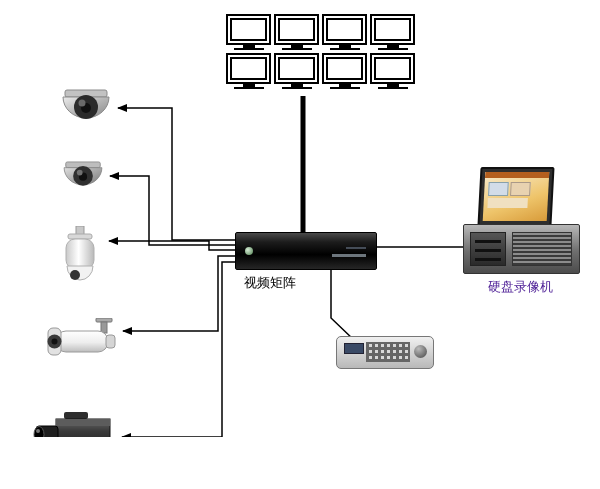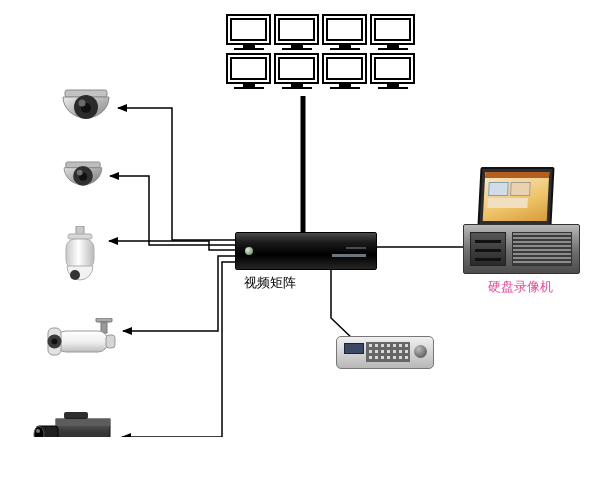--- a/index.html
+++ b/index.html
@@ -21,21 +21,21 @@
   
   .matrix{left:235px;top:232px;width:140px;height:36px;
     background:linear-gradient(180deg,#4a4a4a 0%,#1c1c1c 25%,#000 60%,#262626 100%);
     border:1px solid #000;border-radius:2px;}
   .matrix-logo{position:absolute;left:9px;top:14px;width:8px;height:8px;border-radius:50%;
     background:radial-gradient(circle at 35% 35%,#d6ecd6,#4f7f4f);}
   .matrix-stripe{position:absolute;right:10px;top:21px;width:34px;height:3px;background:#9aa7b0;opacity:.7;}
   .matrix-stripe2{position:absolute;right:10px;top:14px;width:20px;height:2px;background:#7a8aa0;opacity:.5;}
 
   .matrix-label{position:absolute;left:244px;top:274px;font-size:13px;color:#000;z-index:3;}
-  .dvr-label{position:absolute;left:488px;top:278px;font-size:13px;color:#ec4899;z-index:3;}
+  .dvr-label{position:absolute;left:488px;top:278px;font-size:13px;color:#4c1d95;z-index:3;}
 
   
   .dvr{left:463px;top:167px;width:115px;height:106px;}
   .dvr-monitor{position:absolute;left:16px;top:0;width:74px;height:59px;background:#2e2e2e;
     border:2px solid #111;border-radius:2px;padding:3px;box-sizing:border-box;transform:skewX(-3deg);}
   .dvr-screen{width:100%;height:100%;position:relative;overflow:hidden;
     background:linear-gradient(160deg,#f8ecd0,#eec46a 60%,#d89b3a);}
   .dvr-screen .bar{position:absolute;left:0;top:0;width:100%;height:6px;background:#b45f1e;}
   .dvr-screen .cell1{position:absolute;left:4px;top:10px;width:18px;height:12px;background:#d2dce8;border:1px solid #88a0aa;}
   .dvr-screen .cell2{position:absolute;left:26px;top:10px;width:18px;height:12px;background:#e8d2b0;border:1px solid #aa9988;}

